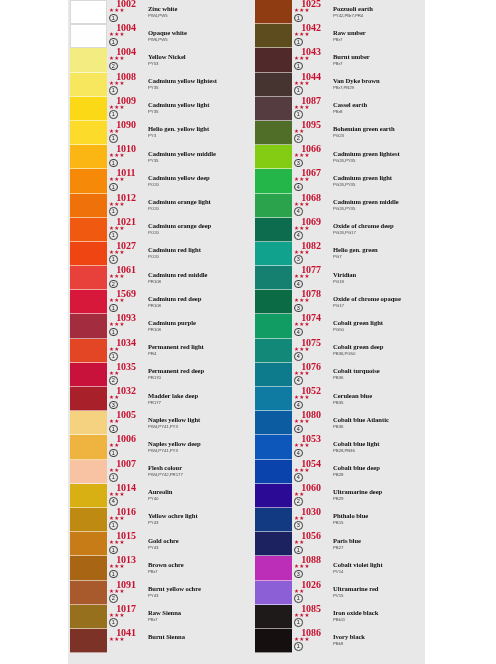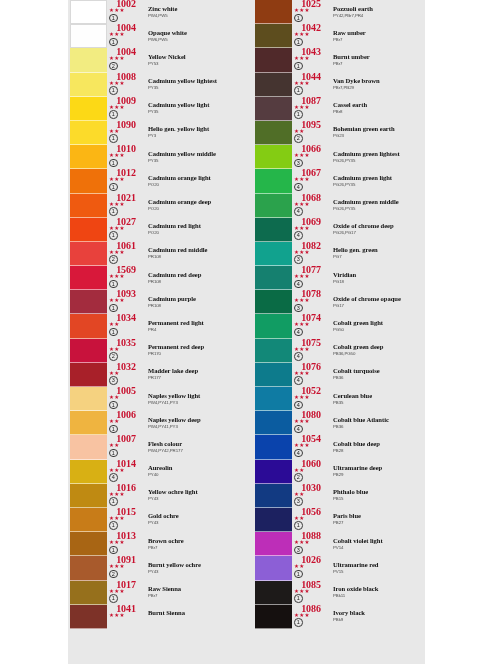--- a/index.html
+++ b/index.html
@@ -184,20 +184,32 @@
           <div class="code">1010</div>
           <div class="stars">★★★</div>
           <div class="opacity">1</div>
         </div>
         <div class="names">
           <div class="cname">Cadmium yellow middle</div>
           <div class="pigment">PY35</div>
         </div>
       </div>
       <div class="row">
+        <div class="swatch" style="background: rgb(246, 138, 8);"></div>
+        <div class="meta">
+          <div class="code">1011</div>
+          <div class="stars">★★★</div>
+          <div class="opacity">1</div>
+        </div>
+        <div class="names">
+          <div class="cname">Cadmium yellow deep</div>
+          <div class="pigment">PO20</div>
+        </div>
+      </div>
+      <div class="row">
         <div class="swatch" style="background: rgb(239, 113, 9);"></div>
         <div class="meta">
           <div class="code">1012</div>
           <div class="stars">★★★</div>
           <div class="opacity">1</div>
         </div>
         <div class="names">
           <div class="cname">Cadmium orange light</div>
           <div class="pigment">PO20</div>
         </div>
@@ -625,20 +637,32 @@
       <div class="row">
         <div class="swatch" style="background: rgb(11, 92, 160);"></div>
         <div class="meta">
           <div class="code">1080</div>
           <div class="stars">★★★</div>
           <div class="opacity">4</div>
         </div>
         <div class="names">
           <div class="cname">Cobalt blue Atlantic</div>
           <div class="pigment">PB36</div>
+        </div>
+      </div>
+      <div class="row">
+        <div class="swatch" style="background: rgb(13, 87, 187);"></div>
+        <div class="meta">
+          <div class="code">1053</div>
+          <div class="stars">★★★</div>
+          <div class="opacity">4</div>
+        </div>
+        <div class="names">
+          <div class="cname">Cobalt blue light</div>
+          <div class="pigment">PB28,PB36</div>
         </div>
       </div>
       <div class="row">
         <div class="swatch" style="background: rgb(10, 67, 172);"></div>
         <div class="meta">
           <div class="code">1054</div>
           <div class="stars">★★★</div>
           <div class="opacity">4</div>
         </div>
         <div class="names">

